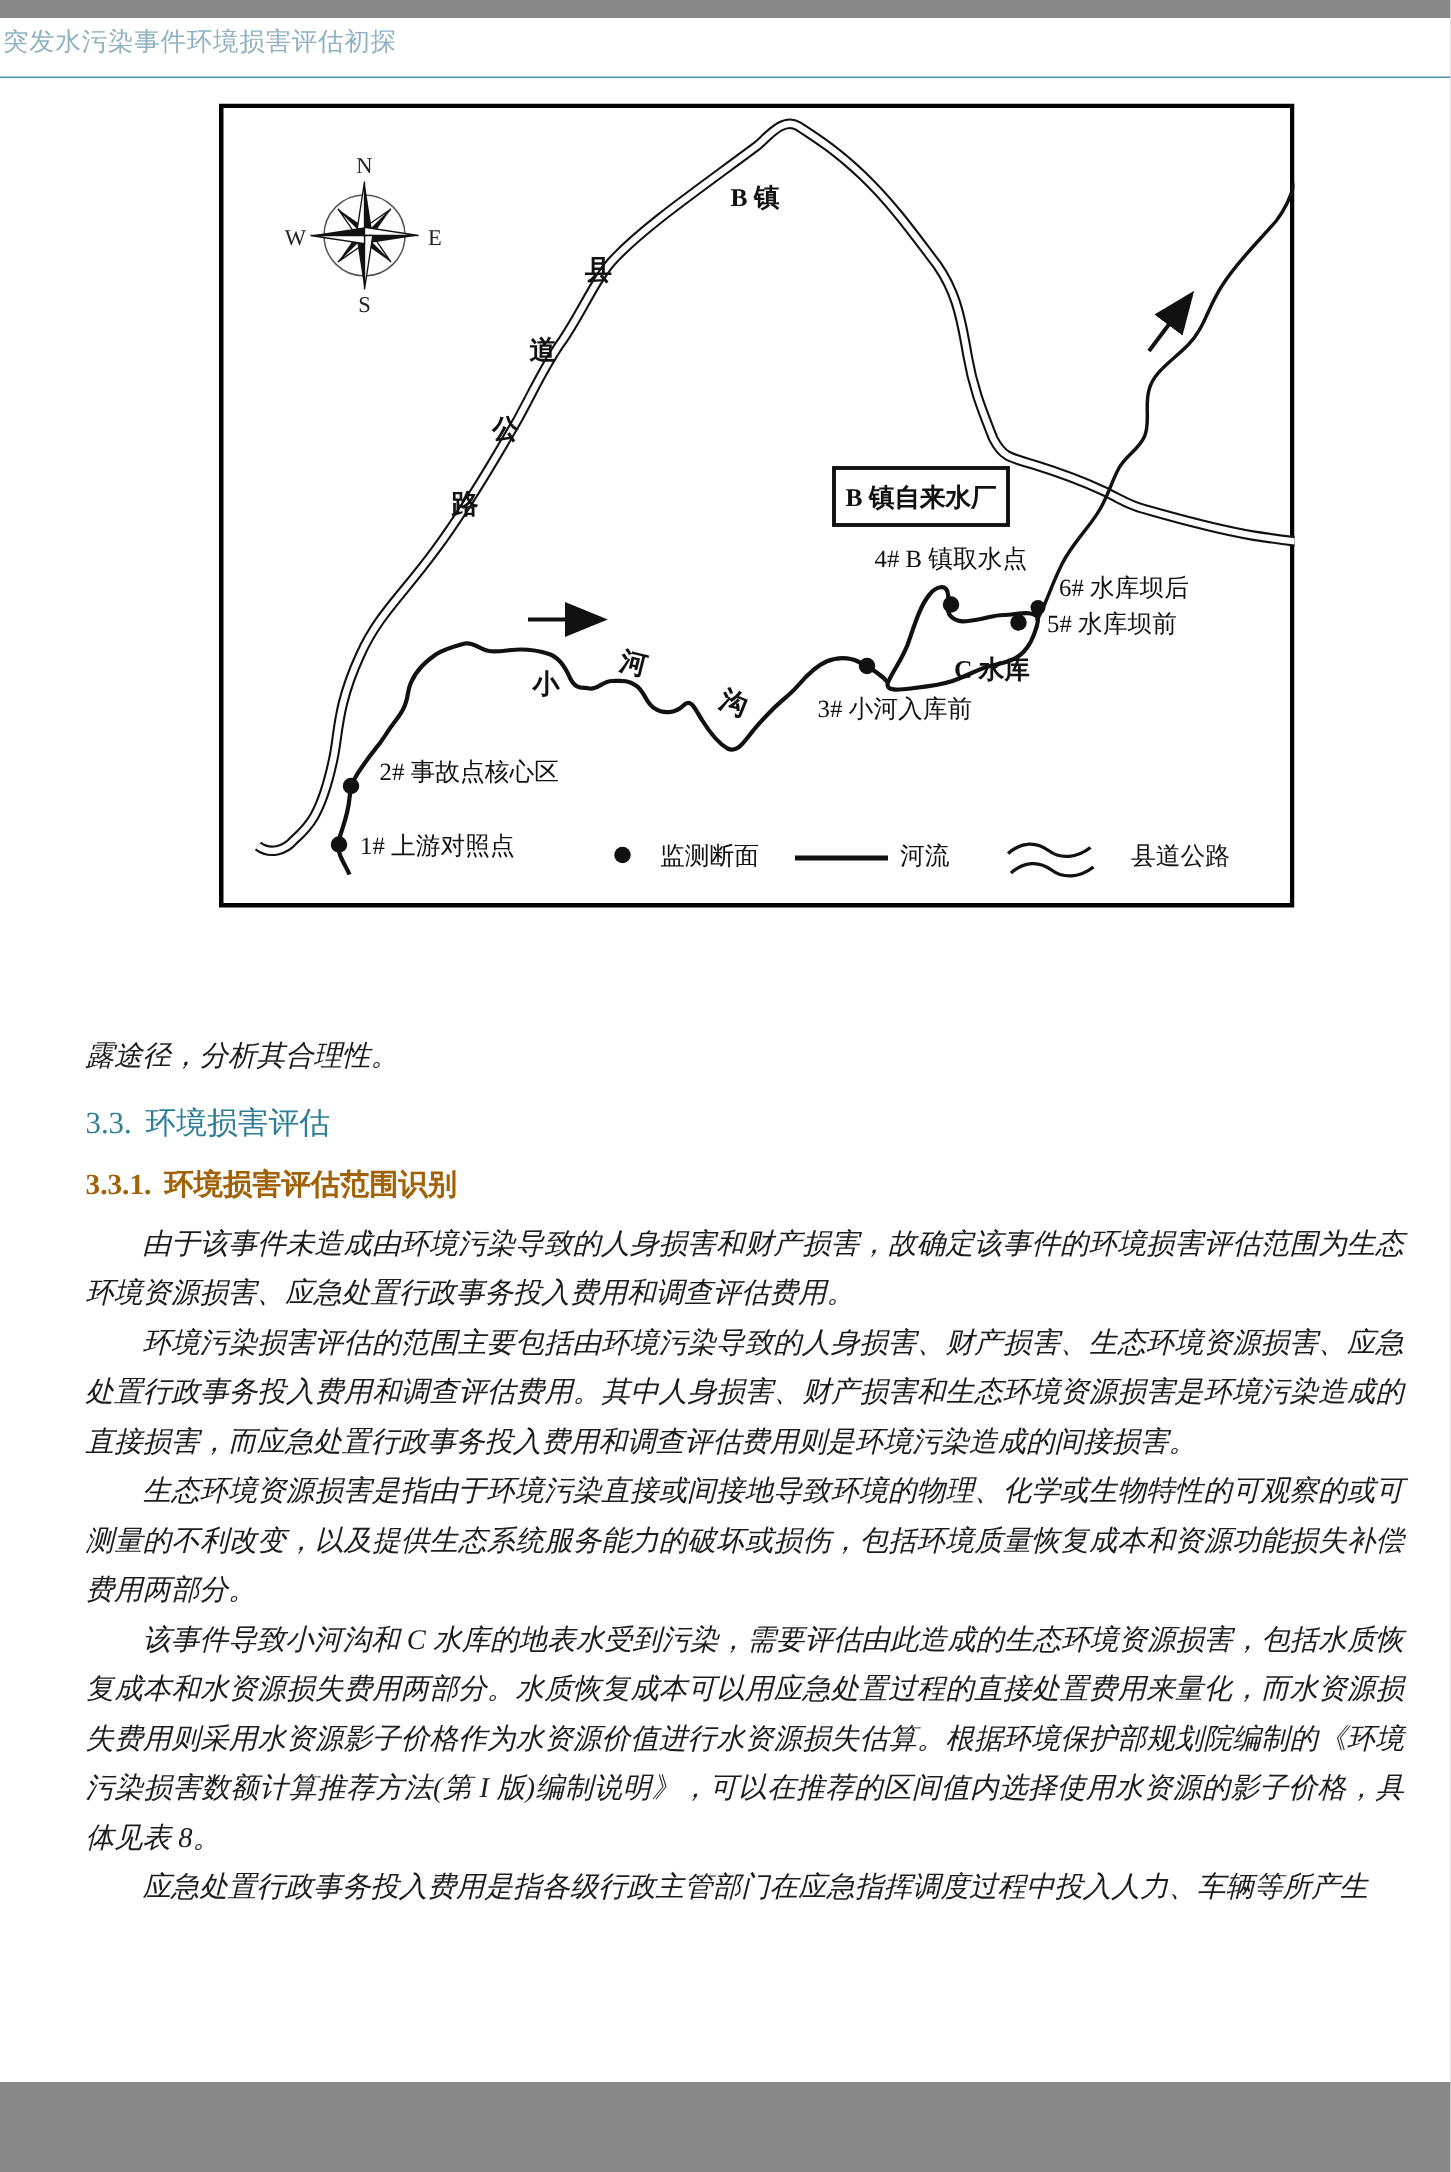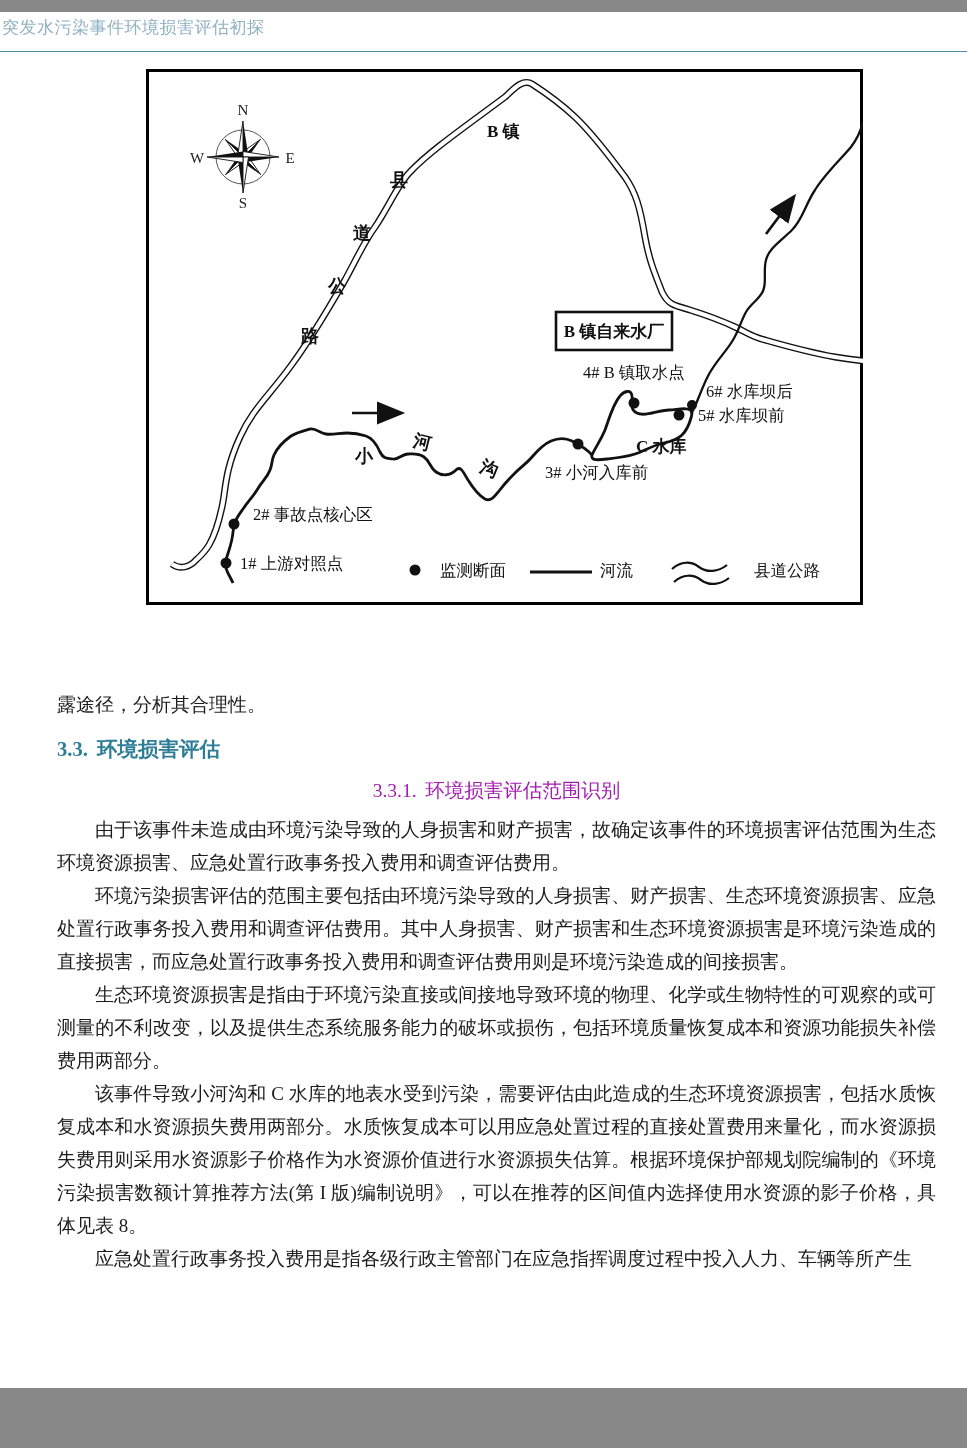--- a/index.html
+++ b/index.html
@@ -23,29 +23,29 @@
   .figure-box svg{display:block;}
   .fig-caption{
     position:absolute;top:606px;left:148px;width:640px;
     font-size:17.5px;line-height:23px;color:#111;
   }
   .fig-caption .cap-label{font-weight:bold;margin-right:.35em;}
   .content{
     position:absolute;top:676px;left:57px;width:879px;
     font-size:19px;line-height:33px;text-align:justify;
   }
-  .content p{margin:0;text-indent:2em;}
+  .content p{margin:0;text-indent:2em;font-style:italic;}
   .content p.no-indent{text-indent:0;}
   h2.sec{
     font-size:20.5px;line-height:28px;margin:14px 0 12px 0;
-    color:#2e7d96;font-weight:bold;text-align:left;
+    color:#2e7d96;font-weight:normal;text-align:left;
   }
   h3.subsec{
     font-size:19.5px;line-height:27px;margin:14px 0 9px 0;
-    color:#a21caf;font-weight:normal;text-align:center;
+    color:#a16207;font-weight:bold;text-align:left;
   }
   .sec-num,.subsec-num{margin-right:.45em;}
   .page-badge{
     position:absolute;top:1392px;left:458px;width:52px;height:52px;
     border-radius:50%;background:#badee9;border:2.5px solid #2e7d96;
     box-sizing:border-box;display:flex;align-items:center;justify-content:center;
     font-size:20px;color:#31708a;
   }
   
   .mt{font-family:"Liberation Serif","DejaVu Serif",serif;fill:#111;font-size:16.5px;}

